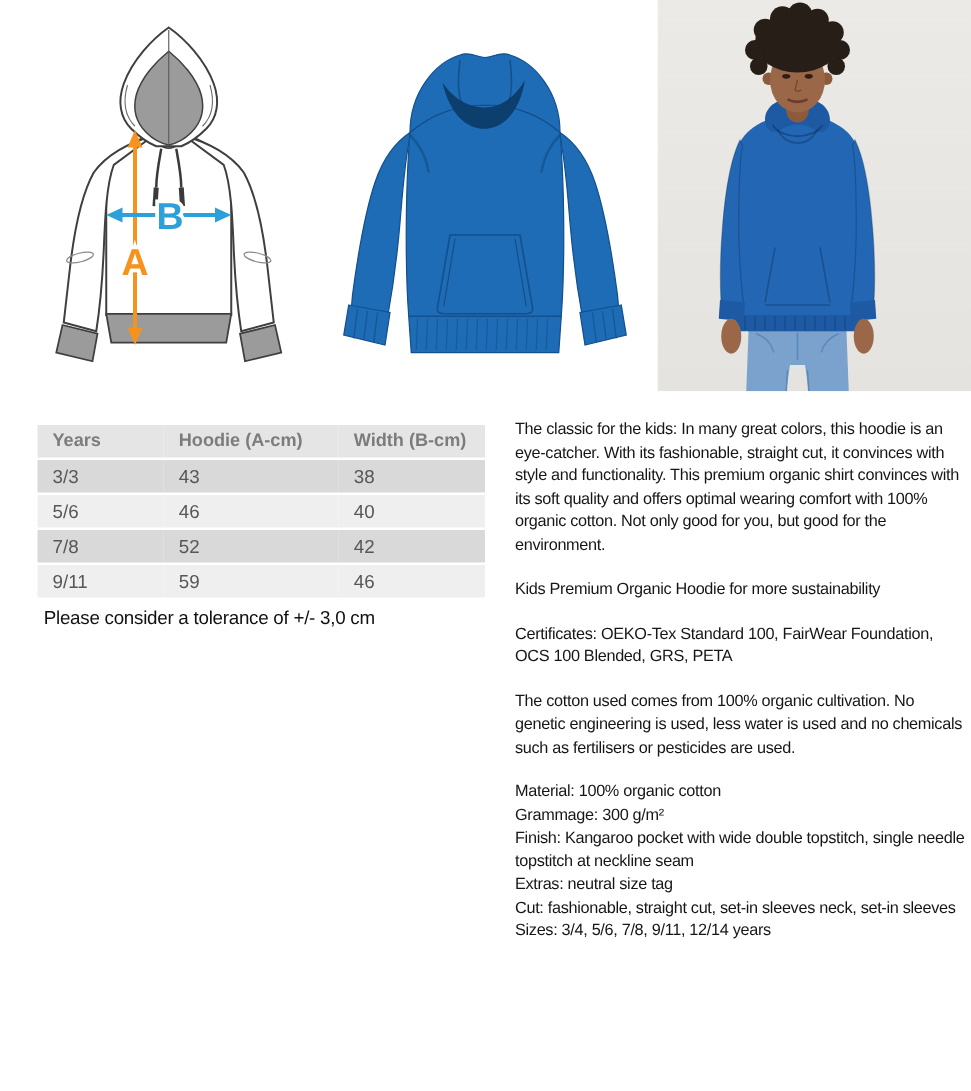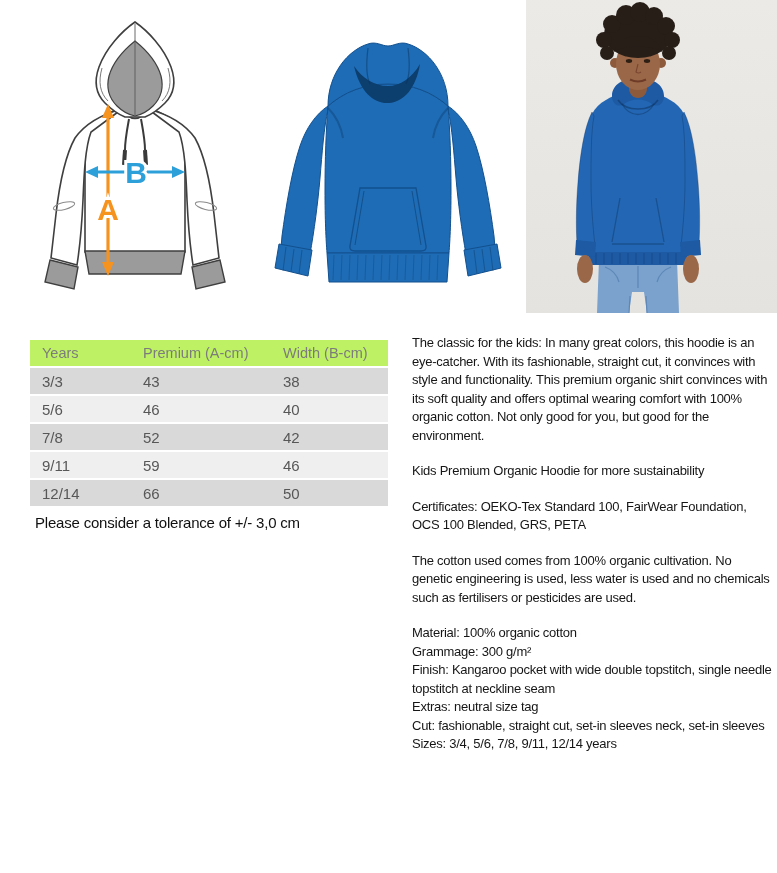--- a/index.html
+++ b/index.html
@@ -13,21 +13,21 @@
   #model-box{left:526px;top:0;width:251px;height:313px;}
   svg text{font-family:"Liberation Sans",sans-serif;}
 
   
   .table-wrap{position:absolute;left:30px;top:338px;width:358px;}
   table.size-table{width:358px;border-collapse:separate;border-spacing:0 2px;table-layout:fixed;}
   table.size-table col.c1{width:101px;}
   table.size-table col.c2{width:140px;}
   table.size-table col.c3{width:117px;}
   table.size-table th{
-    background:#bef264;color:#7c7c7c;font-weight:normal;font-size:14.5px;
+    background:#e5e5e5;color:#7c7c7c;font-weight:bold;font-size:14.5px;
     text-align:left;padding:5px 0 5px 12px;height:16px;
   }
   table.size-table td{
     color:#575757;font-size:15px;text-align:left;padding:4px 0 4px 12px;height:18px;
   }
   table.size-table tbody tr.dark{background:#d9d9d9;}
   table.size-table tbody tr.light{background:#efefef;}
   .tolerance{margin:6px 0 0 5px;font-size:15px;color:#101010;letter-spacing:-0.2px;}
 
   
@@ -212,21 +212,21 @@
 <div class="table-wrap">
   <table class="size-table">
     <colgroup>
         <col class="c1">
         <col class="c2">
         <col class="c3">
       </colgroup>
     <thead>
       <tr>
         <th>Years</th>
-        <th>Premium (A-cm)</th>
+        <th>Hoodie (A-cm)</th>
         <th>Width (B-cm)</th>
       </tr>
     </thead>
     <tbody>
       <tr class="dark">
         <td>3/3</td>
         <td>43</td>
         <td>38</td>
       </tr>
       <tr class="light">
@@ -236,25 +236,20 @@
       </tr>
       <tr class="dark">
         <td>7/8</td>
         <td>52</td>
         <td>42</td>
       </tr>
       <tr class="light">
         <td>9/11</td>
         <td>59</td>
         <td>46</td>
-      </tr>
-      <tr class="dark">
-        <td>12/14</td>
-        <td>66</td>
-        <td>50</td>
       </tr>
     </tbody>
   </table>
   <p class="tolerance">Please consider a tolerance of +/- 3,0 cm</p>
 </div>
 
 <div class="description">
   <p>The classic for the kids: In many great colors, this hoodie is an eye-catcher. With its fashionable, straight cut, it convinces with style and functionality. This premium organic shirt convinces with its soft quality and offers optimal wearing comfort with 100% organic cotton. Not only good for you, but good for the environment.</p>
   <p>Kids Premium Organic Hoodie for more sustainability</p>
   <p>Certificates: OEKO-Tex Standard 100, FairWear Foundation, OCS 100 Blended, GRS, PETA</p>

